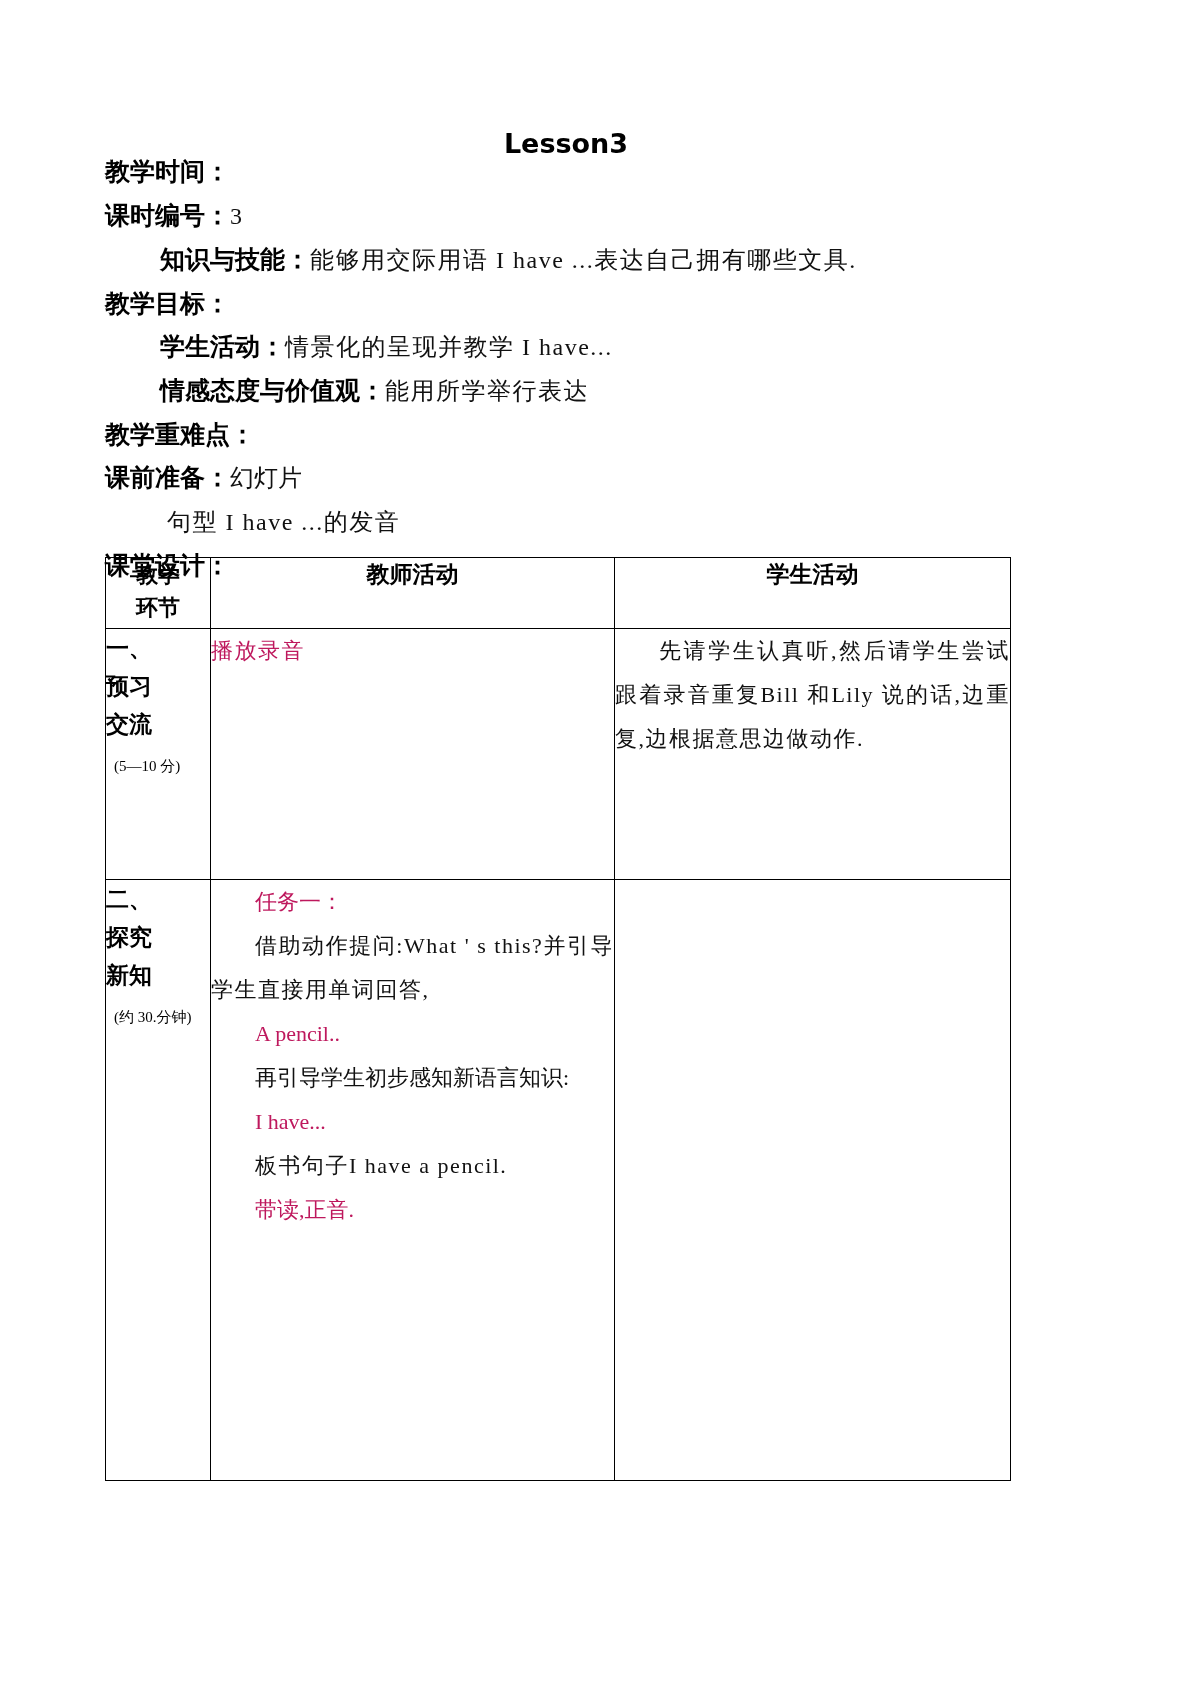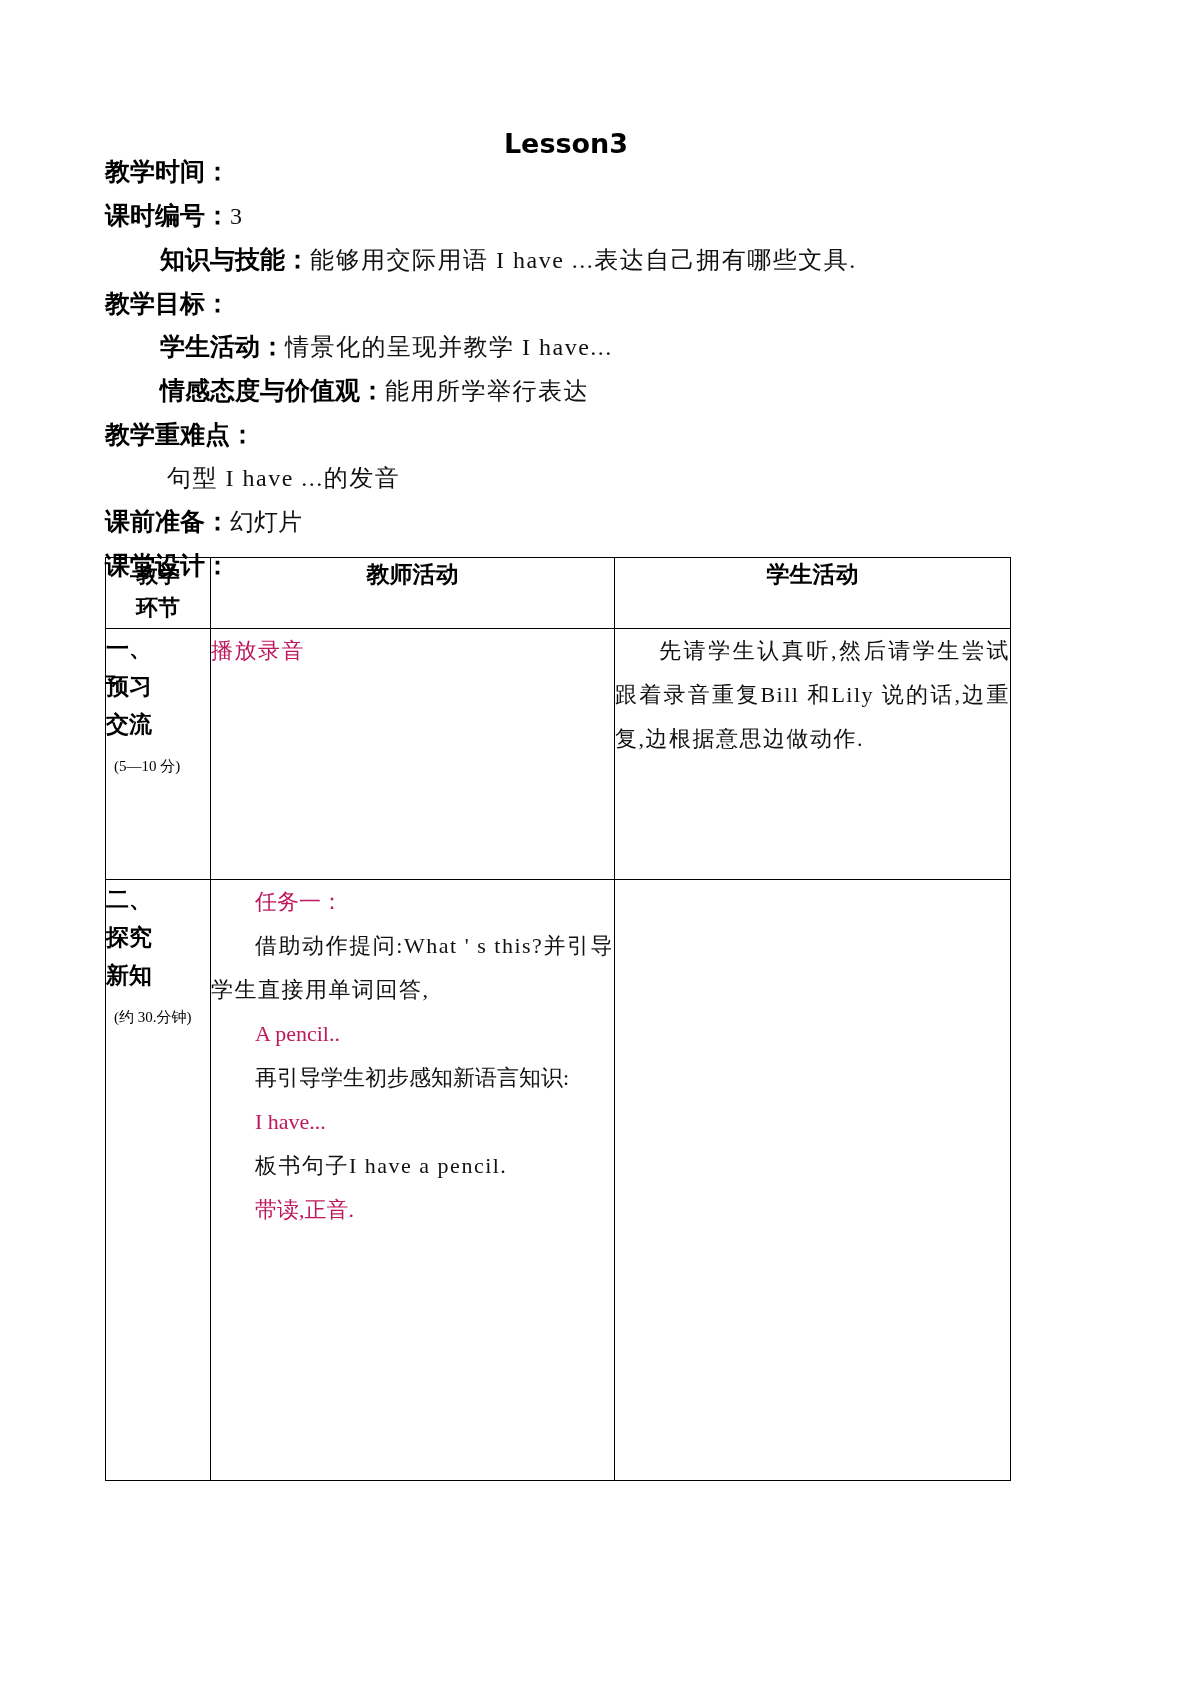--- a/index.html
+++ b/index.html
@@ -168,26 +168,26 @@
     </div>
 
     <div class="line indent1">
       <span class="lbl">情感态度与价值观：</span><span class="val spaced">能用所学举行表达</span>
     </div>
 
     <div class="line">
       <span class="lbl">教学重难点：</span>
     </div>
 
+    <div class="line">
+      <span class="lbl">课前准备：</span><span class="val">幻灯片</span>
+    </div>
+
     <div class="line indent-hang">
       <span class="val spaced">句型 I  have ...的发音</span>
-    </div>
-
-    <div class="line">
-      <span class="lbl">课前准备：</span><span class="val">幻灯片</span>
     </div>
 
     <div class="line">
       <span class="lbl">课堂设计：</span>
     </div>
 
   </div>
 
   <table class="design">
     <colgroup>

